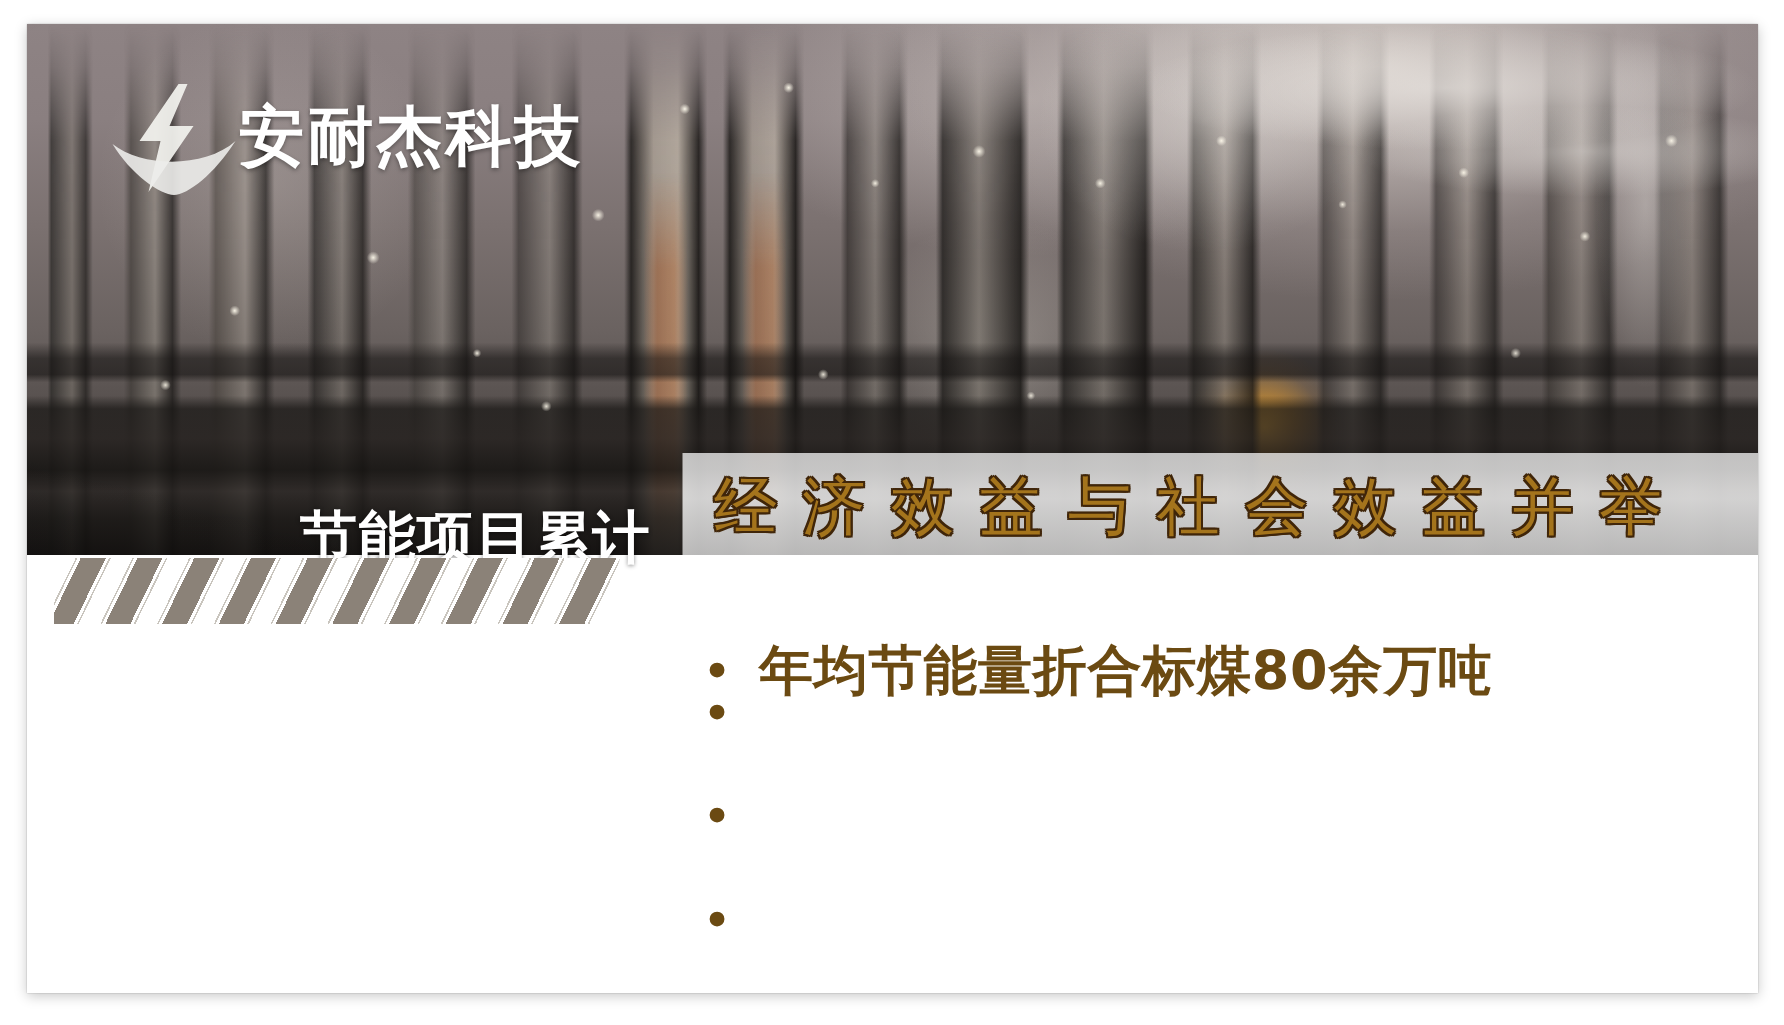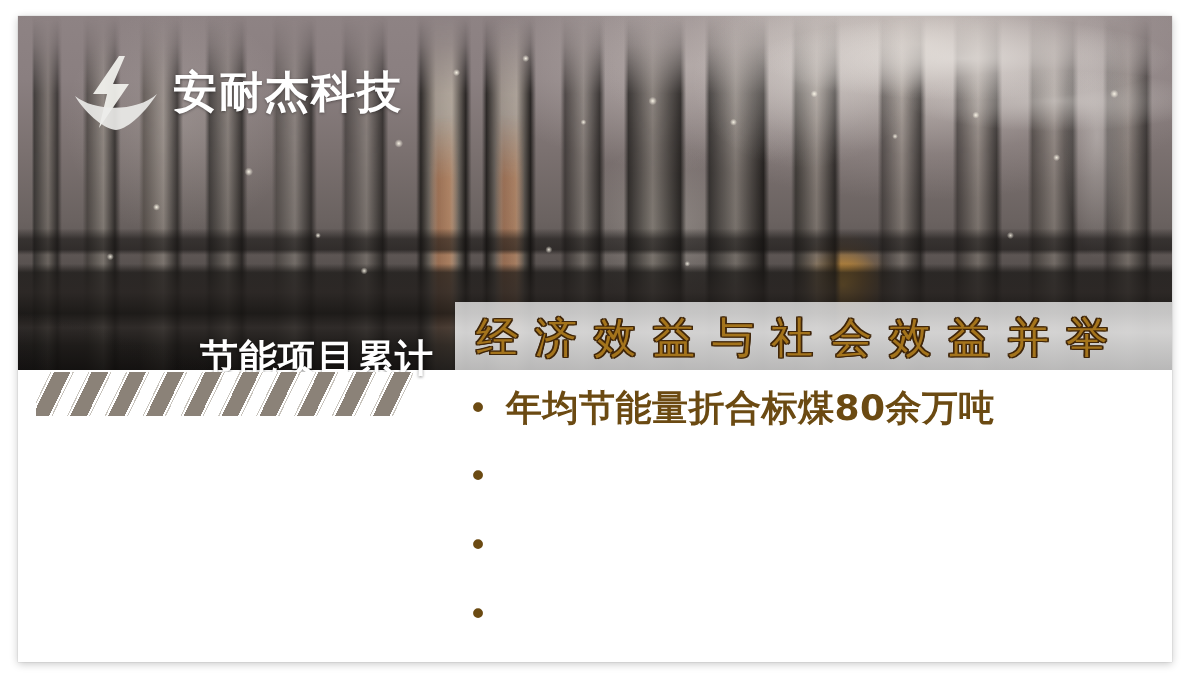--- a/index.html
+++ b/index.html
@@ -133,21 +133,20 @@
     background: radial-gradient(ellipse 120% 120% at 50% 40%, rgba(0,0,0,0) 52%, rgba(0,0,0,0.30) 100%);
   }
 
   
   #logo {
     position: absolute;
     left: 55px;
     top: 38px;
     display: flex;
     align-items: center;
-    gap: 14px;
   }
   #logo-mark { width: 86px; height: 76px; display:block; }
   #logo-text {
     color: #ffffff;
     font-size: 44px;
     font-weight: bold;
     letter-spacing: 2px;
     line-height: 1;
     text-shadow: 0 1px 3px rgba(0,0,0,0.35);
     white-space: nowrap;
@@ -242,20 +241,21 @@
     text-align: center;
   }
   .bullet-text {
     color: #6b4a12;
     font-size: 36px;
     font-weight: bold;
     letter-spacing: 0.5px;
     line-height: 1;
     white-space: nowrap;
     text-shadow: 1px 1px 0 rgba(255,255,255,0.55);
+    margin-top: 40px;
   }
 </style>
 </head>
 <body>
 
 <div id="stage">
 
   <div id="slide">
 
     <div id="photo">

